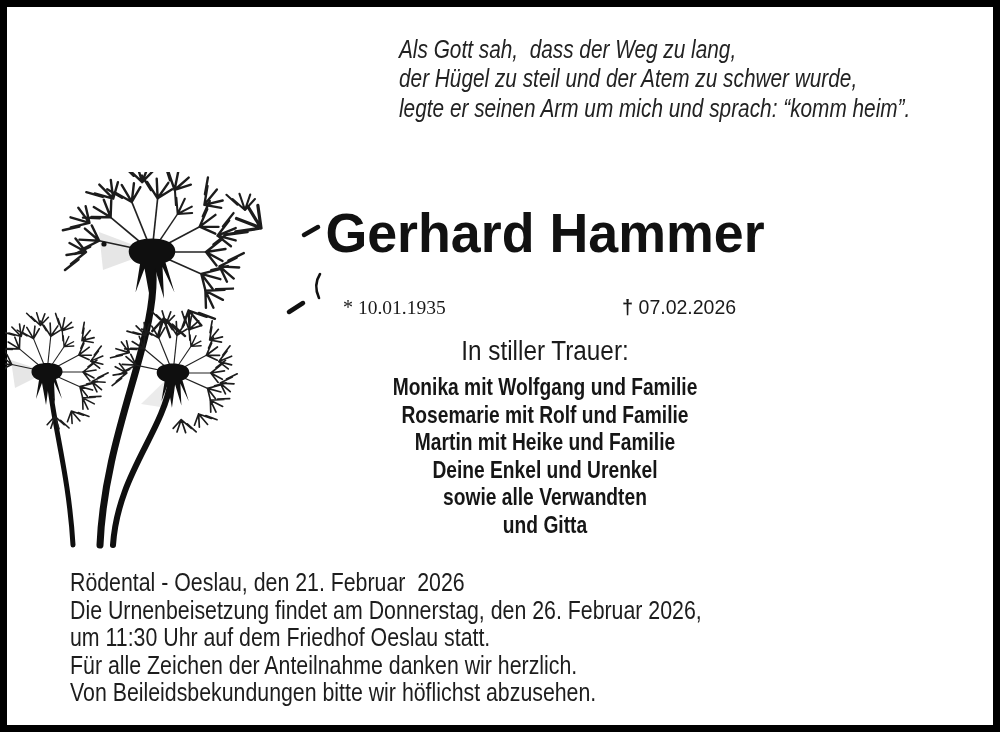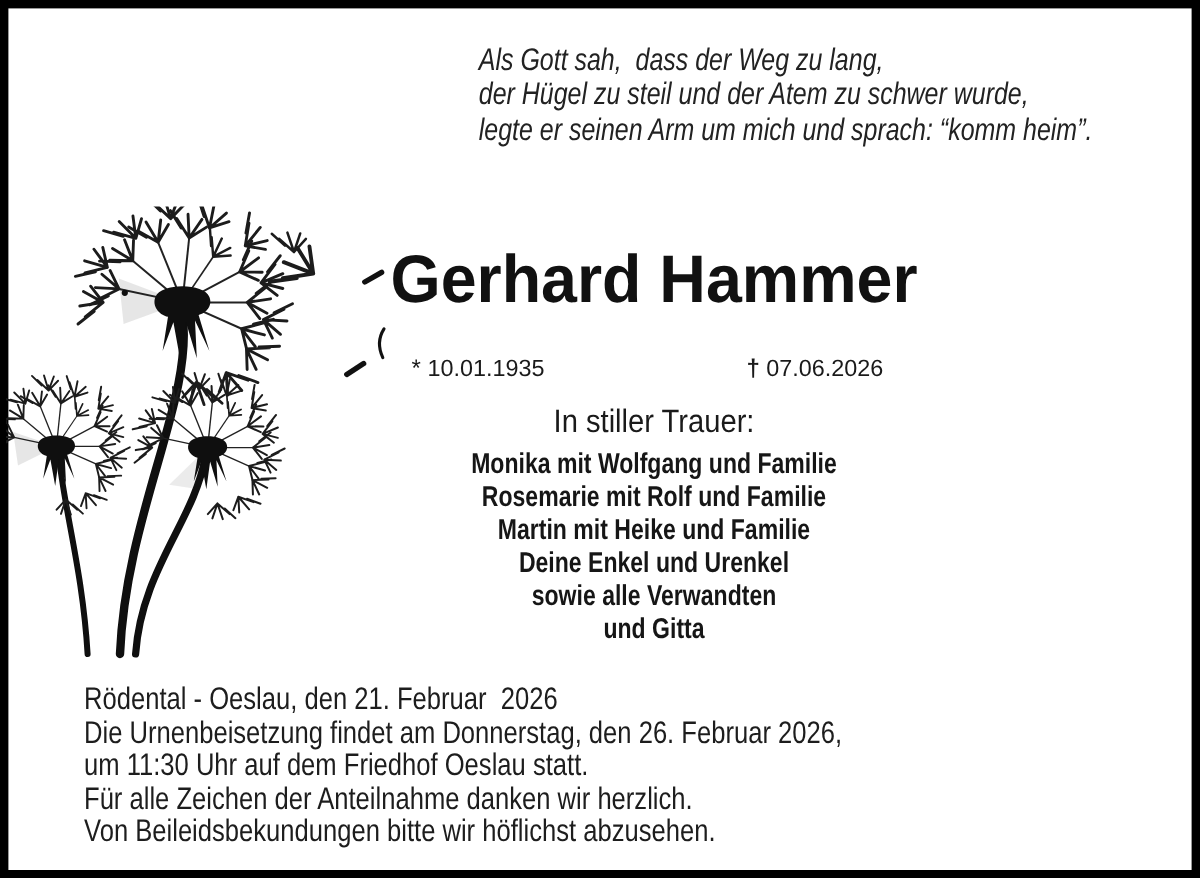--- a/index.html
+++ b/index.html
@@ -25,21 +25,21 @@
 
   .name {
     left:295px; top:205px; width:500px; text-align:center;
     font-size:56px; font-weight:bold; line-height:56px;
     transform:scaleX(0.96); transform-origin:50% 0;
     color:#111111; white-space:nowrap;
   }
 
   .dates { left:0; top:296px; width:1000px; height:24px; }
   .date-group { position:absolute; top:0; font-size:19.5px; white-space:nowrap; }
-  .date-birth { left:343px; }
+  .date-birth { left:343px;font-family:Liberation Serif, serif; }
   .date-death { left:622px; }
   .date-symbol { font-size:20px; }
   .date-death .date-symbol { font-weight:bold; }
 
   .trauer {
     left:295px; top:336px; width:500px; text-align:center;
     font-size:27px; line-height:30px;
     transform:scaleX(0.90); transform-origin:50% 0;
     white-space:nowrap;
   }
@@ -142,21 +142,21 @@
 
 <div class="abs name">Gerhard Hammer</div>
 
 <div class="abs dates">
   <span class="date-group date-birth">
     <span class="date-symbol">*</span>
     <span>10.01.1935</span>
   </span>
   <span class="date-group date-death">
     <span class="date-symbol">†</span>
-    <span>07.06.2026</span>
+    <span>07.02.2026</span>
   </span>
 </div>
 
 <div class="abs trauer">In stiller Trauer:</div>
 
 <div class="abs family">
   <div class="mourner-line">Monika mit Wolfgang und Familie</div>
   <div class="mourner-line">Rosemarie mit Rolf und Familie</div>
   <div class="mourner-line">Martin mit Heike und Familie</div>
   <div class="mourner-line">Deine Enkel und Urenkel</div>

